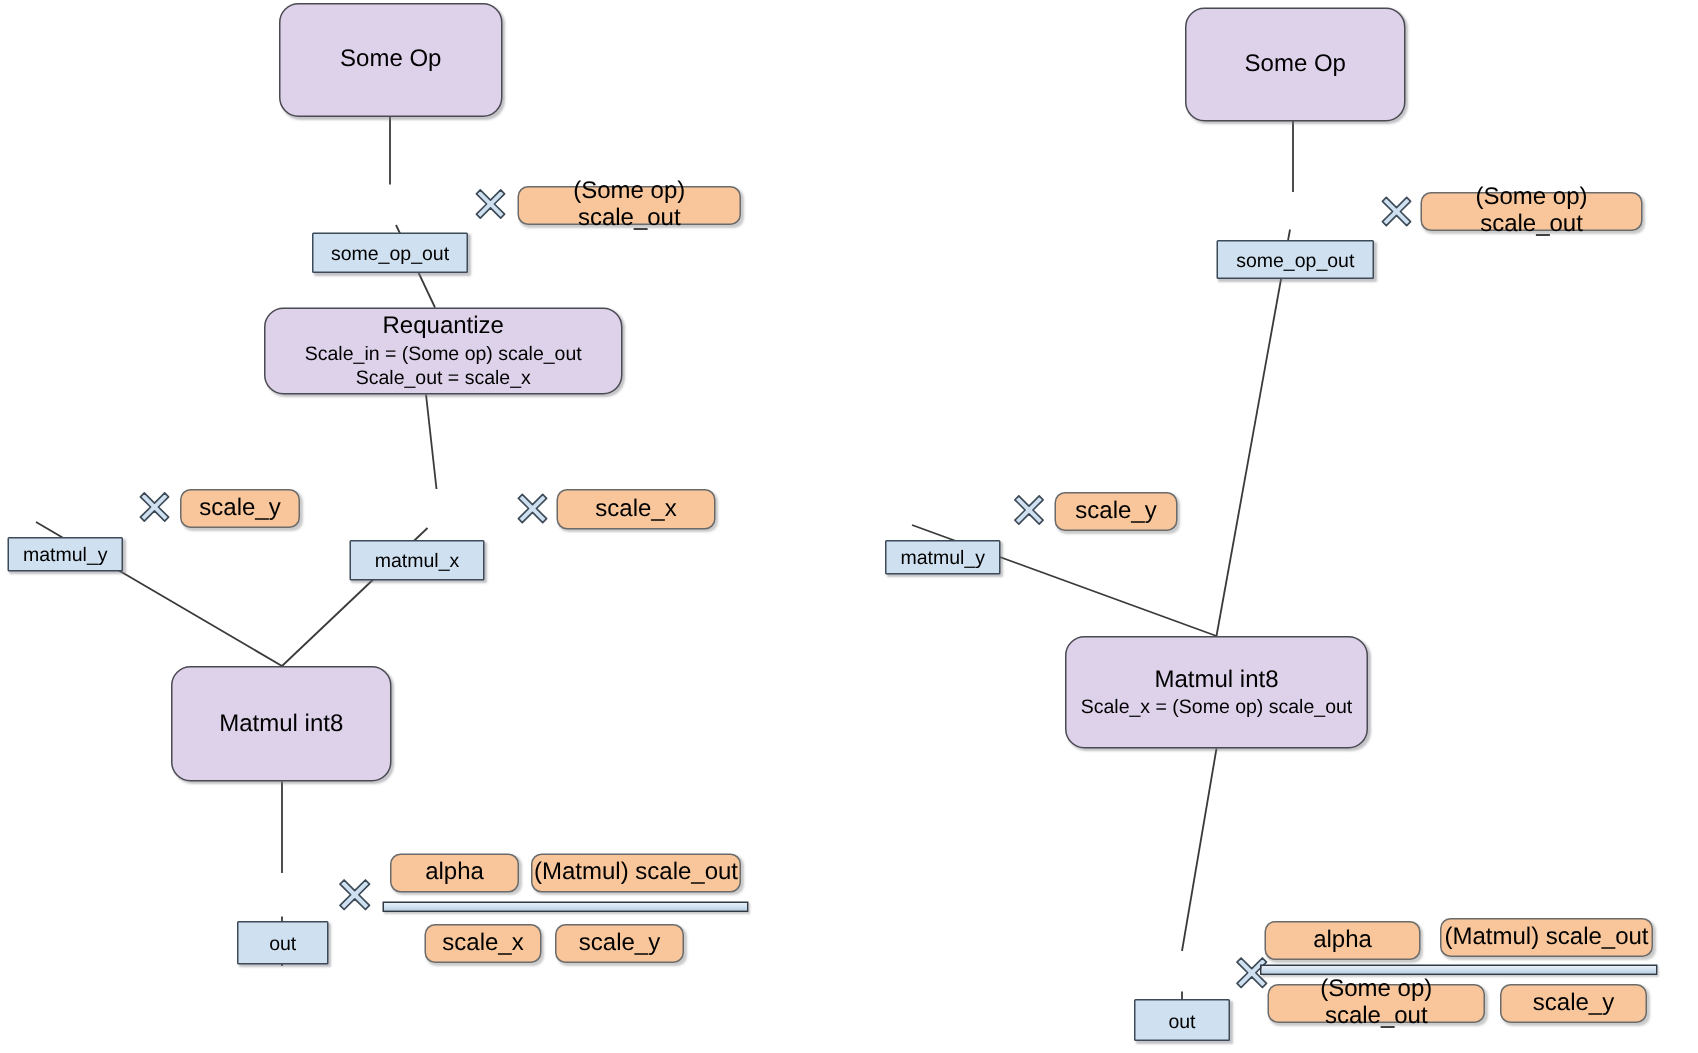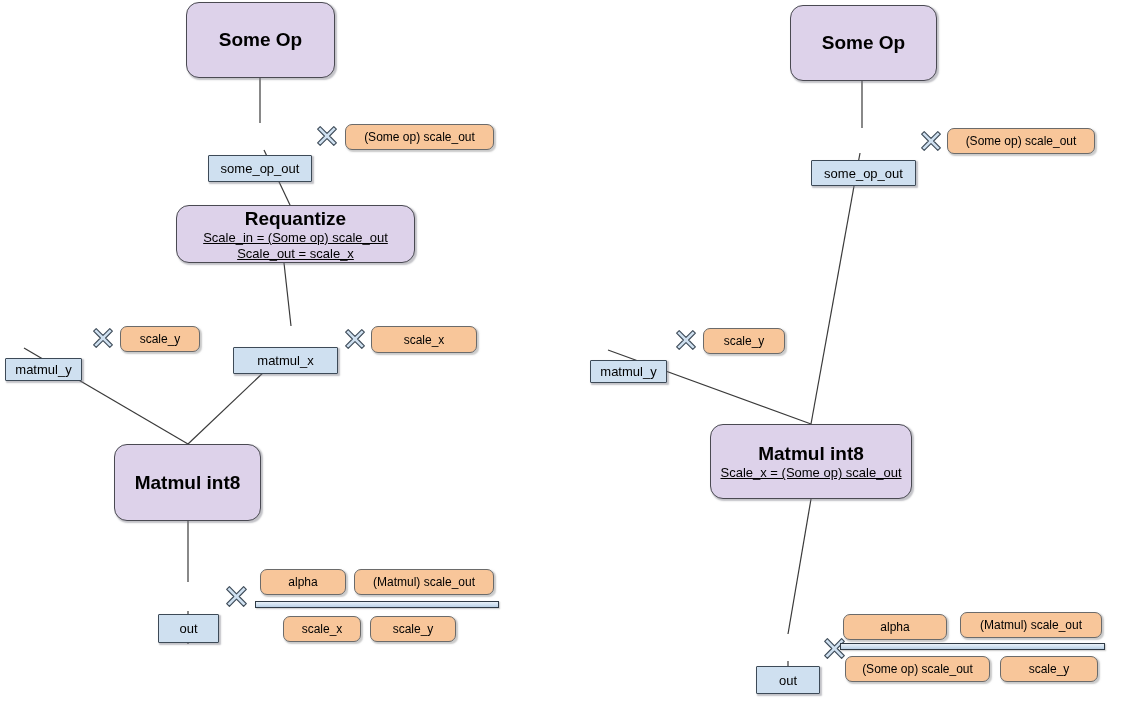--- a/index.html
+++ b/index.html
@@ -35,43 +35,42 @@
   }
   
   .op {
     background: #ddd2ea;
     border: 1.3px solid #4a4a52;
     border-radius: 13px;
     box-shadow: 1.5px 1.5px 1.5px rgba(120,120,130,0.45);
     line-height: 1.22;
   }
   .op .op-title {
-    font-weight: bold;
-    font-size: 19px;
+    font-weight: normal;
+    font-size: 16px;
   }
   .op .op-sub {
     font-weight: normal;
     font-size: 13px;
-    text-decoration: underline;
   }
   
   .tensor {
     background: #cfe0f0;
     border: 1.3px solid #3d4a57;
     border-radius: 1px;
     font-size: 13px;
     box-shadow: 1.5px 1.5px 1.5px rgba(120,120,130,0.45);
     margin-top: 32px;
   }
   
   .scalar {
     background: #f8c69a;
     border: 1.3px solid #6b6b6b;
     border-radius: 7px;
-    font-size: 12px;
+    font-size: 16px;
     box-shadow: 1.5px 1.5px 1.5px rgba(150,150,150,0.5);
   }
   
   .xop {
     position: absolute;
     display: block;
   }
   
   .frac-bar {
     position: absolute;
@@ -132,21 +131,21 @@
   </div>
 
   <svg class="xop" style="left:92px; top:327px;" width="22" height="22" viewBox="0 0 22 22">
     <path d="M4.2 1.6 L11 8.4 L17.8 1.6 L20.4 4.2 L13.6 11 L20.4 17.8 L17.8 20.4 L11 13.6 L4.2 20.4 L1.6 17.8 L8.4 11 L1.6 4.2 Z" fill="#cfe0f0" stroke="#3d4a57" stroke-width="1.1" stroke-linejoin="round"></path>
   </svg>
 
   <div class="node scalar" style="left:120px; top:326px; width:80px; height:26px;">
     <span>scale_y</span>
   </div>
 
-  <div class="node tensor" style="left:233px; top:315px; width:105px; height:27px;">
+  <div class="node tensor" style="left:233px; top:328px; width:90px; height:27px;">
     <span>matmul_x</span>
   </div>
 
   <svg class="xop" style="left:344px; top:328px;" width="22" height="22" viewBox="0 0 22 22">
     <path d="M4.2 1.6 L11 8.4 L17.8 1.6 L20.4 4.2 L13.6 11 L20.4 17.8 L17.8 20.4 L11 13.6 L4.2 20.4 L1.6 17.8 L8.4 11 L1.6 4.2 Z" fill="#cfe0f0" stroke="#3d4a57" stroke-width="1.1" stroke-linejoin="round"></path>
   </svg>
 
   <div class="node scalar" style="left:371px; top:326px; width:106px; height:27px;">
     <span>scale_x</span>
   </div>

